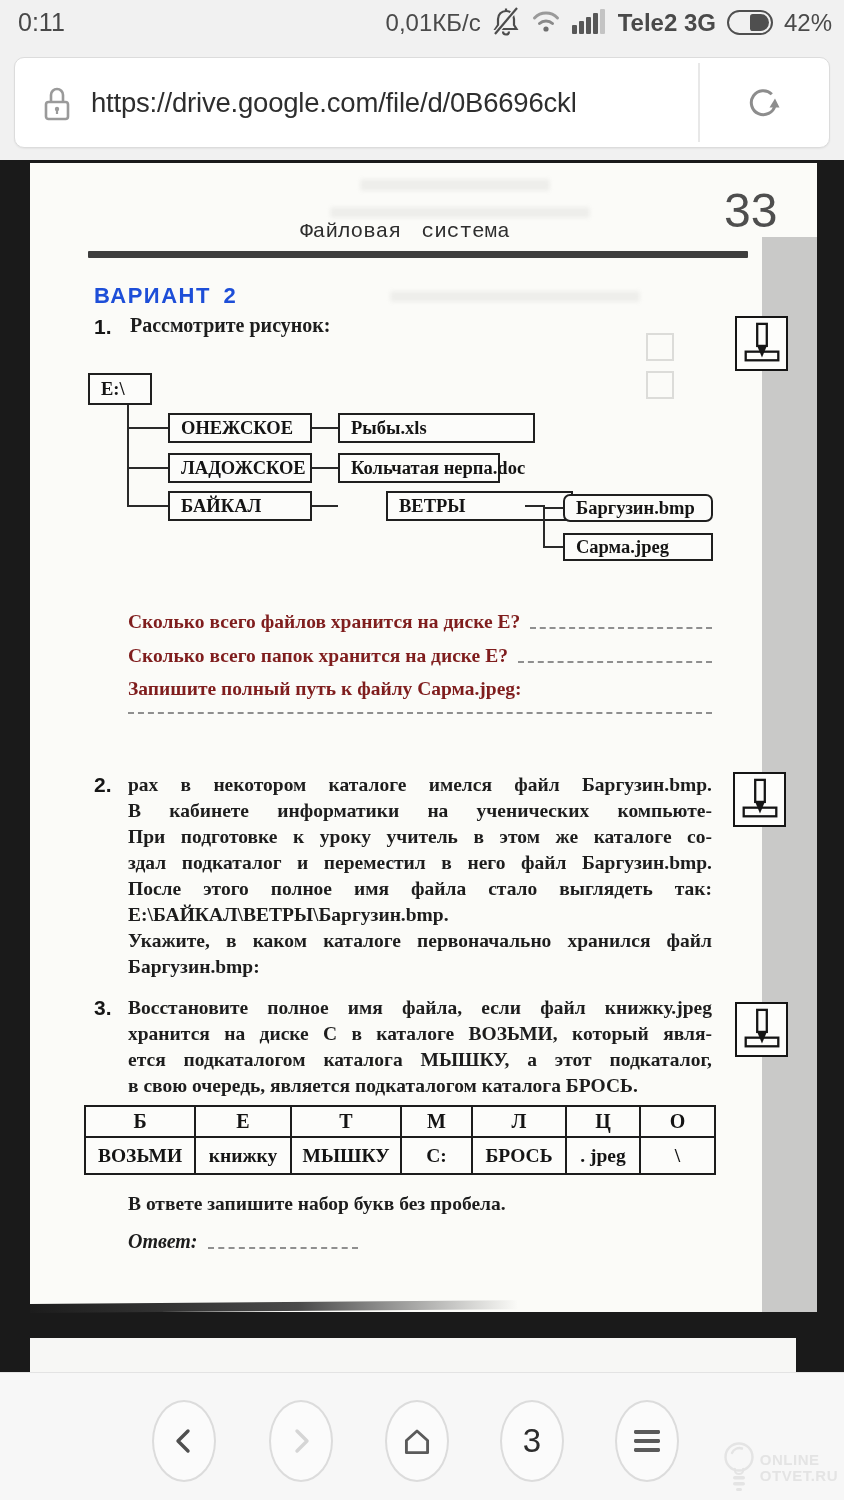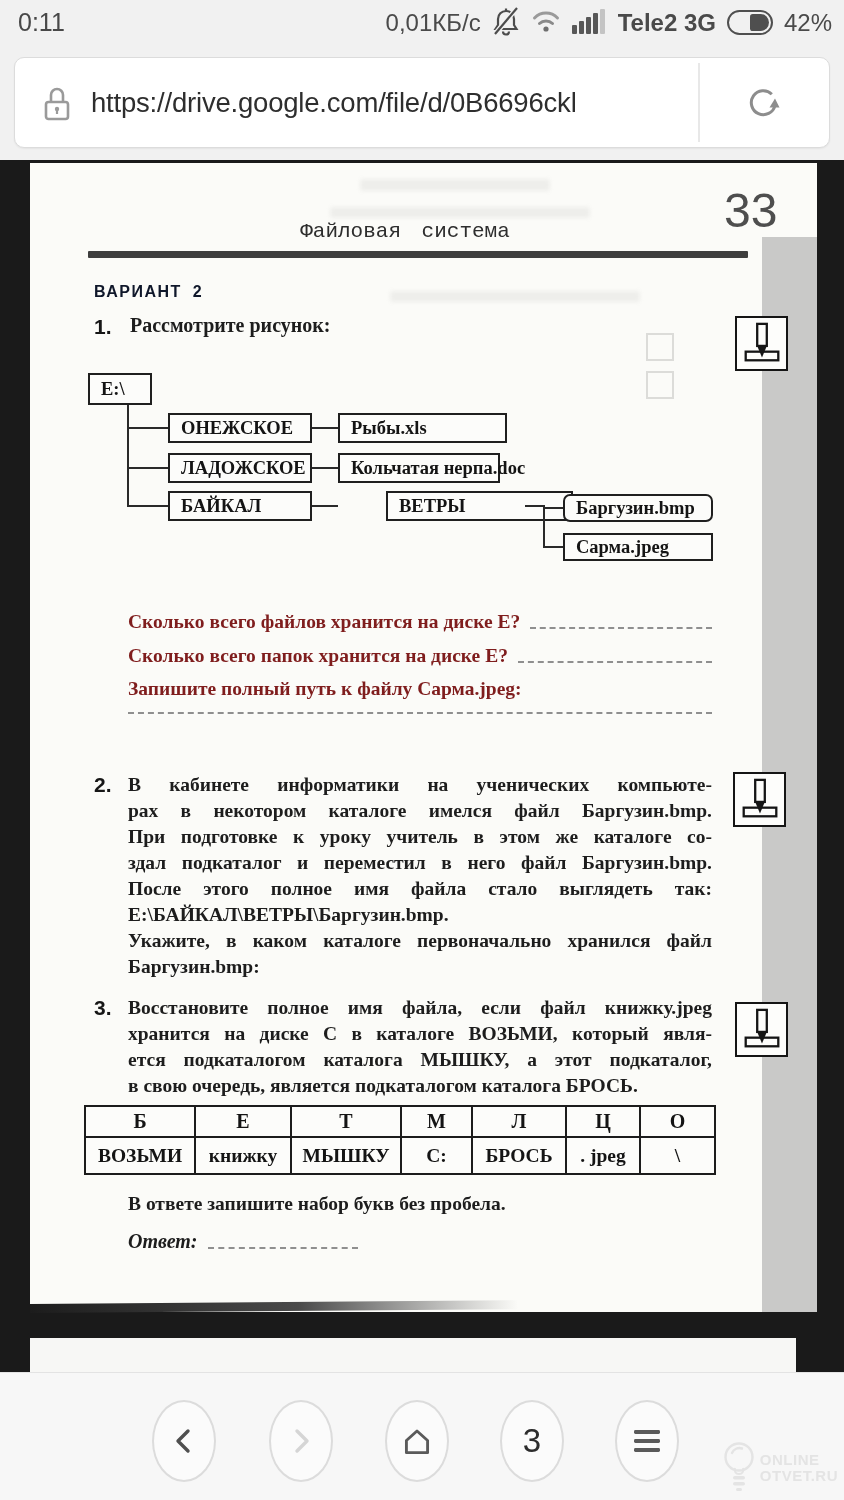--- a/index.html
+++ b/index.html
@@ -46,21 +46,21 @@
     background:linear-gradient(to right,#1c1c1c,#4a4a4a 55%,rgba(80,80,80,0));
     transform:rotate(-0.45deg); transform-origin:left bottom; }
 
   .ghostblob { position:absolute; background:rgba(130,130,130,0.10); filter:blur(2px); border-radius:3px; }
   .ghostbox  { position:absolute; width:28px; height:28px; border:2px solid rgba(110,110,110,0.22); }
 
   .dochead { position:absolute; left:30px; top:57px; width:690px; text-align:center;
     font-size:21px; font-weight:500; color:#2d2d2d; word-spacing:8px;font-family:Liberation Mono, monospace; }
   .pageno { position:absolute; left:694px; top:24px; font-size:48px; line-height:48px; font-weight:400; color:#4e4e4e; }
   .hrule { position:absolute; left:58px; top:88px; width:660px; height:7px; background:#3e3e3e; border-radius:1px; }
-  .variant { position:absolute; left:64px; top:120px; font-size:16px; font-weight:700; color:#0f172a; letter-spacing:1.5px; word-spacing:5px; }
+  .variant { position:absolute; left:64px; top:120px; font-size:22px; font-weight:700; color:#1d4ed8; letter-spacing:1.5px; word-spacing:5px; }
 
   .qnum { position:absolute; font-size:21px; font-weight:700; color:#161616; font-family:"Liberation Sans",sans-serif; }
   .serifb { font-family:"Liberation Serif",serif; font-weight:700; color:#1d1d1d; }
   .q1title { position:absolute; left:100px; top:151px; font-size:20px; }
 
   
   .tbox { position:absolute; border:2px solid #1f1f1f; background:#fcfcfa;
     font-family:"Liberation Serif",serif; font-weight:700; font-size:18.5px; color:#141414;
     display:flex; align-items:center; padding-left:11px; white-space:nowrap; }
   .tline { position:absolute; background:#2a2a2a; }
@@ -191,21 +191,21 @@
       <div class="pencil" style="left:705px; top:153px;">
         <svg width="46" height="48" viewBox="0 0 48 50">
           <rect x="7" y="33" width="34" height="9" fill="none" stroke="#151515" stroke-width="2.4"></rect>
           <rect x="19" y="4" width="10" height="23" fill="#fdfdfb" stroke="#151515" stroke-width="2.4"></rect>
           <polygon points="19,27 29,27 24,39" fill="#151515"></polygon>
         </svg>
       </div>
 
       <div class="tbox" style="left:58px; top:210px; width:64px; height:32px;">E:\</div>
       <div class="tbox" style="left:138px; top:250px; width:144px; height:30px;">ОНЕЖСКОЕ</div>
-      <div class="tbox" style="left:308px; top:250px; width:169px; height:30px;">Рыбы.xls</div>
+      <div class="tbox" style="left:308px; top:250px; width:197px; height:30px;">Рыбы.xls</div>
       <div class="tbox" style="left:138px; top:290px; width:144px; height:30px;">ЛАДОЖСКОЕ</div>
       <div class="tbox" style="left:308px; top:290px; width:162px; height:30px;">Кольчатая нерпа.doc</div>
       <div class="tbox" style="left:138px; top:328px; width:144px; height:30px;">БАЙКАЛ</div>
       <div class="tbox" style="left:308px; top:328px; width:187px; height:30px;margin-left:48px;">ВЕТРЫ</div>
       <div class="tbox" style="left:533px; top:331px; width:150px; height:28px;border-radius:7px;">Баргузин.bmp</div>
       <div class="tbox" style="left:533px; top:370px; width:150px; height:28px;">Сарма.jpeg</div>
 
       <div class="tline" style="left:97px; top:242px; width:2px; height:102px;"></div>
       <div class="tline" style="left:97px; top:264px; width:41px; height:2px;"></div>
       <div class="tline" style="left:97px; top:304px; width:41px; height:2px;"></div>
@@ -226,22 +226,22 @@
         <span>Сколько всего папок хранится на диске Е?</span>
         <span class="dashfill"></span>
       </div>
       <div class="ansrow" style="top:510px;">
         <span>Запишите полный путь к файлу Сарма.jpeg:</span>
       </div>
       <div class="dashline" style="left:98px; top:549px; width:584px;"></div>
 
       <div class="qnum" style="left:64px; top:610px;">2.</div>
       <div class="para" style="left:98px; top:609px;">
+        <span class="ln jl">рах в некотором каталоге имелся файл Баргузин.bmp.</span>
         <span class="ln jl">В кабинете информатики на ученических компьюте-</span>
-        <span class="ln jl">рах в некотором каталоге имелся файл Баргузин.bmp.</span>
         <span class="ln jl">При подготовке к уроку учитель в этом же каталоге со-</span>
         <span class="ln jl">здал подкаталог и переместил в него файл Баргузин.bmp.</span>
         <span class="ln jl">После этого полное имя файла стало выглядеть так:</span>
         <span class="ln">E:\БАЙКАЛ\ВЕТРЫ\Баргузин.bmp.</span>
         <span class="ln jl">Укажите, в каком каталоге первоначально хранился файл</span>
         <span class="ln lastln">
           <span>Баргузин.bmp:</span>
           <span class="dashfill"></span>
         </span>
       </div>

